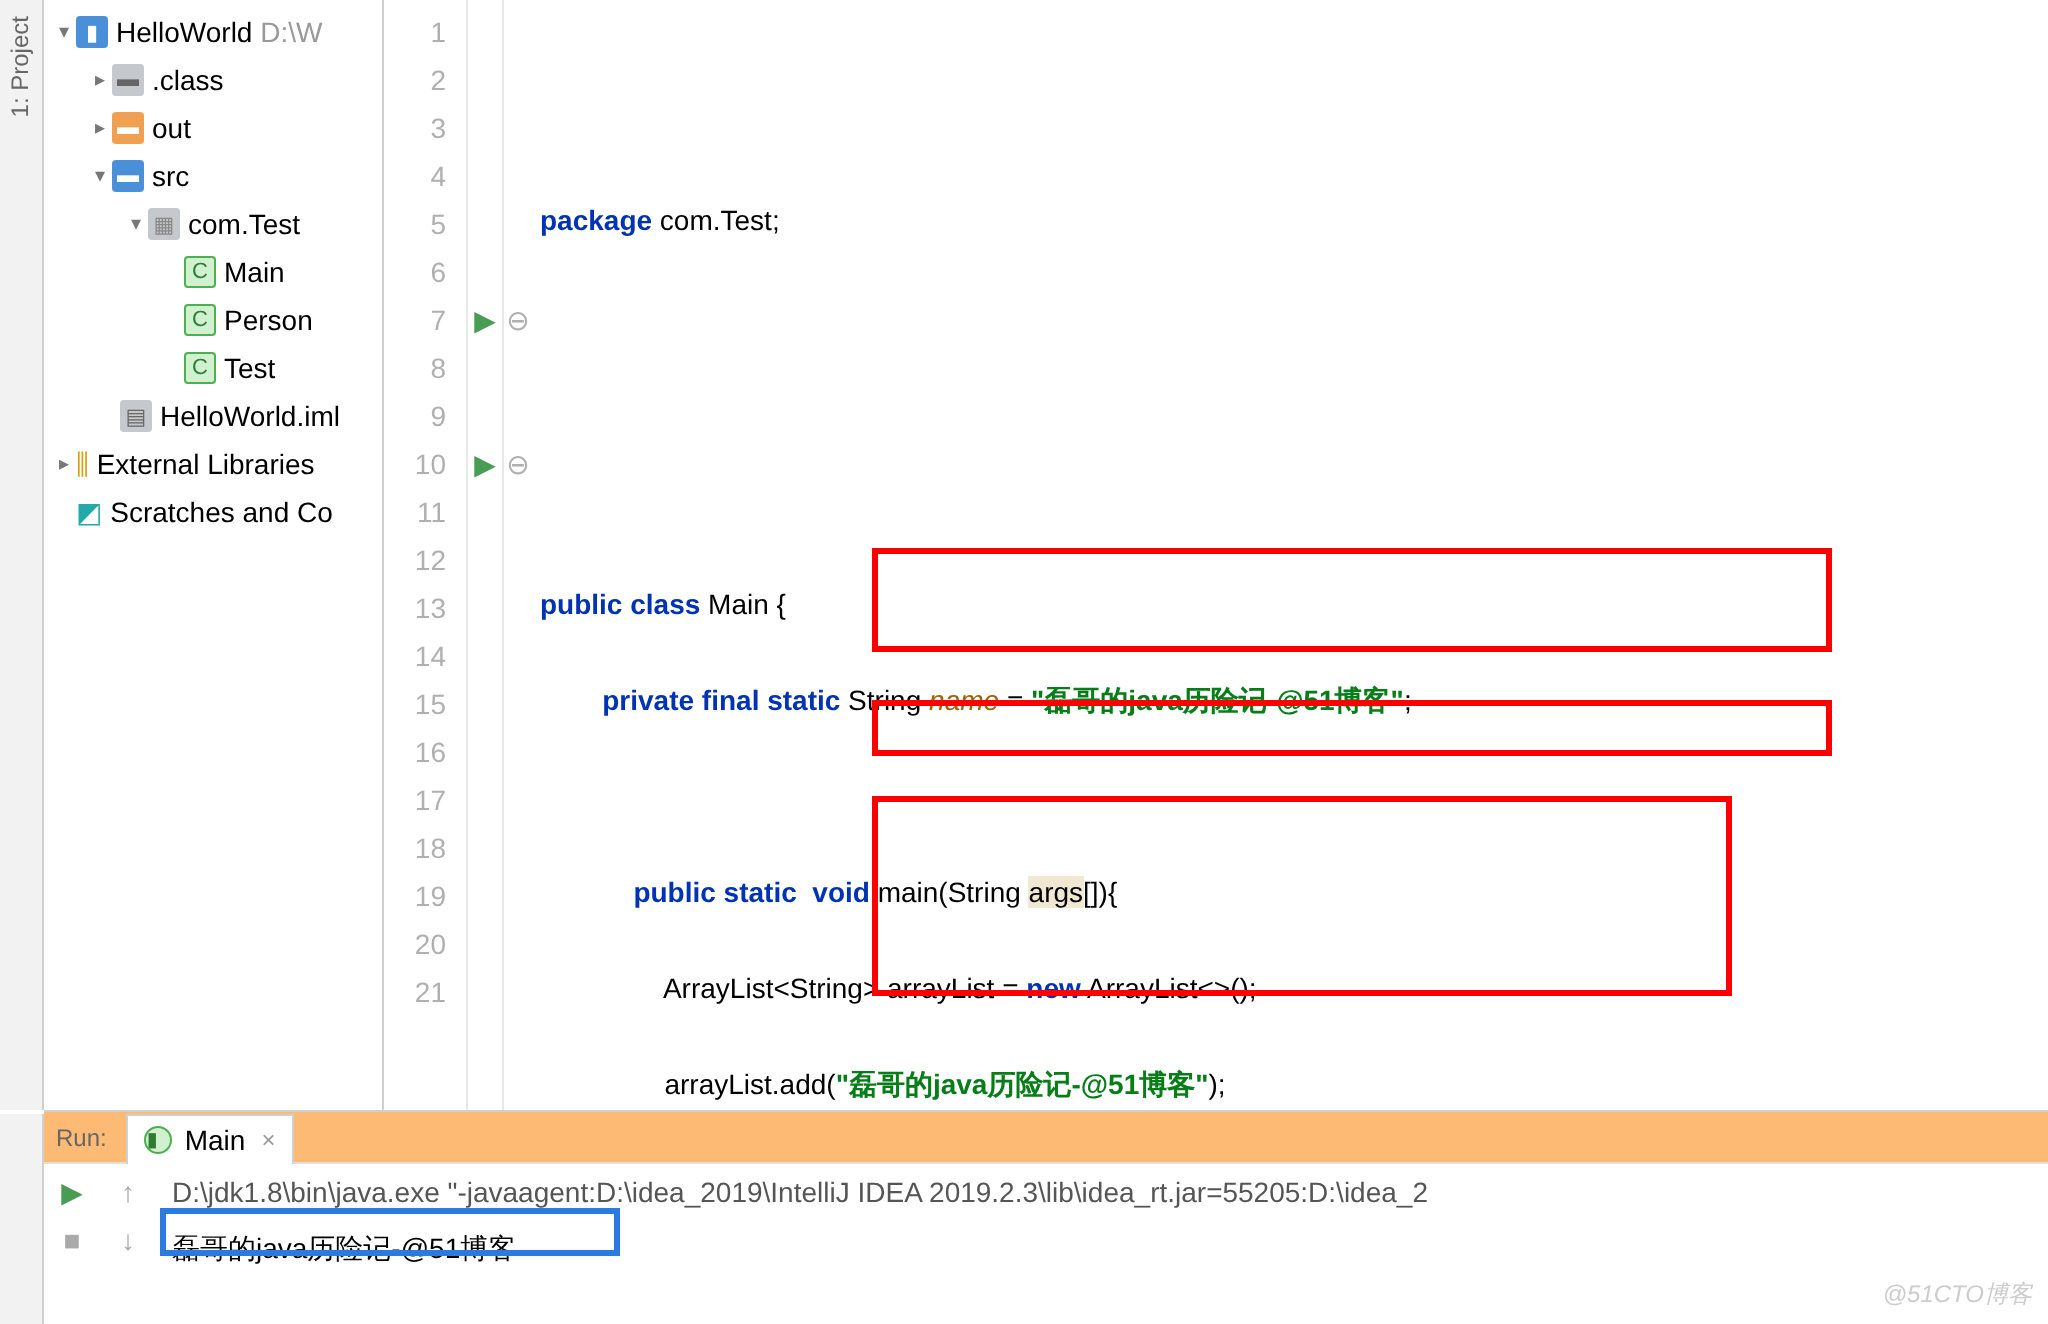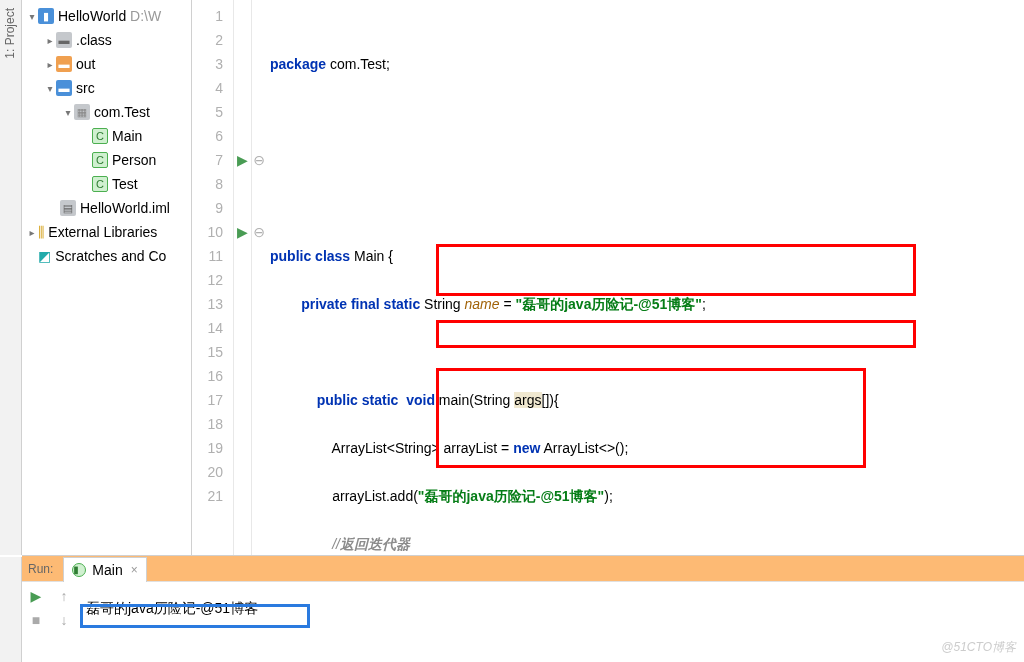--- a/index.html
+++ b/index.html
@@ -18,21 +18,21 @@
 .fld-pkg { background:#c5c8cc; color:#888; }
 .cls { background:#d0f0d0; border:1px solid #4caf50; color:#2e7d32; border-radius:50%; }
 .lib { color:#d4a017; }
 .scr { color:#2aa; }
 .tn b { font-weight:normal; }
 .tn .dim { color:#999; }
 .editor { flex:1; display:flex; background:#fff; font-family:"Consolas","Courier New",monospace; }
 .gutter { width:42px; background:#fff; border-right:1px solid #e8e8e8; color:#b0b0b0; text-align:right; padding-right:10px; padding-top:4px; line-height:24px; font-size:13px; }
 .gutrun { width:18px; background:#fff; border-right:1px solid #e8e8e8; color:#499c54; padding-top:4px; line-height:24px; text-align:center; font-size:12px; }
 .foldcol { width:14px; background:#fff; color:#b0b0b0; text-align:center; padding-top:4px; line-height:24px; font-size:11px; }
-.code { flex:1; padding-top:4px; line-height:24px; font-size:14px; white-space:pre; position:relative; padding-left:4px; }
+.code { flex:1; padding-top:20px; line-height:24px; font-size:14px; white-space:pre; position:relative; padding-left:4px;margin-top:30px; }
 .kw { color:#0033b3; font-weight:bold; }
 .str { color:#067d17; font-weight:bold; }
 .cm { color:#8c8c8c; font-style:italic; }
 .cmb { color:#8c8c8c; font-style:italic; font-weight:bold; }
 .fld { color:#a16207; font-style:italic; }
 .bgarg { background:#f0e8d0; }
 .hl-line { position:absolute; left:0; right:0; top:100px; height:24px; background:#fcfaed; z-index:-1; }
 .box-red { border:3px solid red; position:absolute; }
 .runpanel { position:absolute; left:22px; right:0; top:555px; height:107px; border-top:1px solid #d0d0d0; background:#fff; }
 .runhdr { height:26px; display:flex; align-items:center; padding-left:6px; border-bottom:1px solid #e0e0e0; background:#fdba74; }
@@ -187,19 +187,20 @@
   <div class="runbody">
     <div class="runctl">
       <span style="color:#499c54">▶</span>
       <span style="color:#aaa">■</span>
     </div>
     <div class="runarrow">
       <span>↑</span>
       <span>↓</span>
     </div>
     <div class="runout">
+      <div>D:\jdk1.8\bin\java.exe "-javaagent:D:\idea_2019\IntelliJ IDEA 2019.2.3\lib\idea_rt.jar=55205:D:\idea_2</div>
       <div style="color:#000;margin-top:12px">磊哥的java历险记-@51博客</div>
       <div class="box-blue" style="top:22px;left:2px;width:230px;height:24px"></div>
     </div>
   </div>
 </div>
 
 <div class="wm">@51CTO博客</div>
 
 </body></html>

